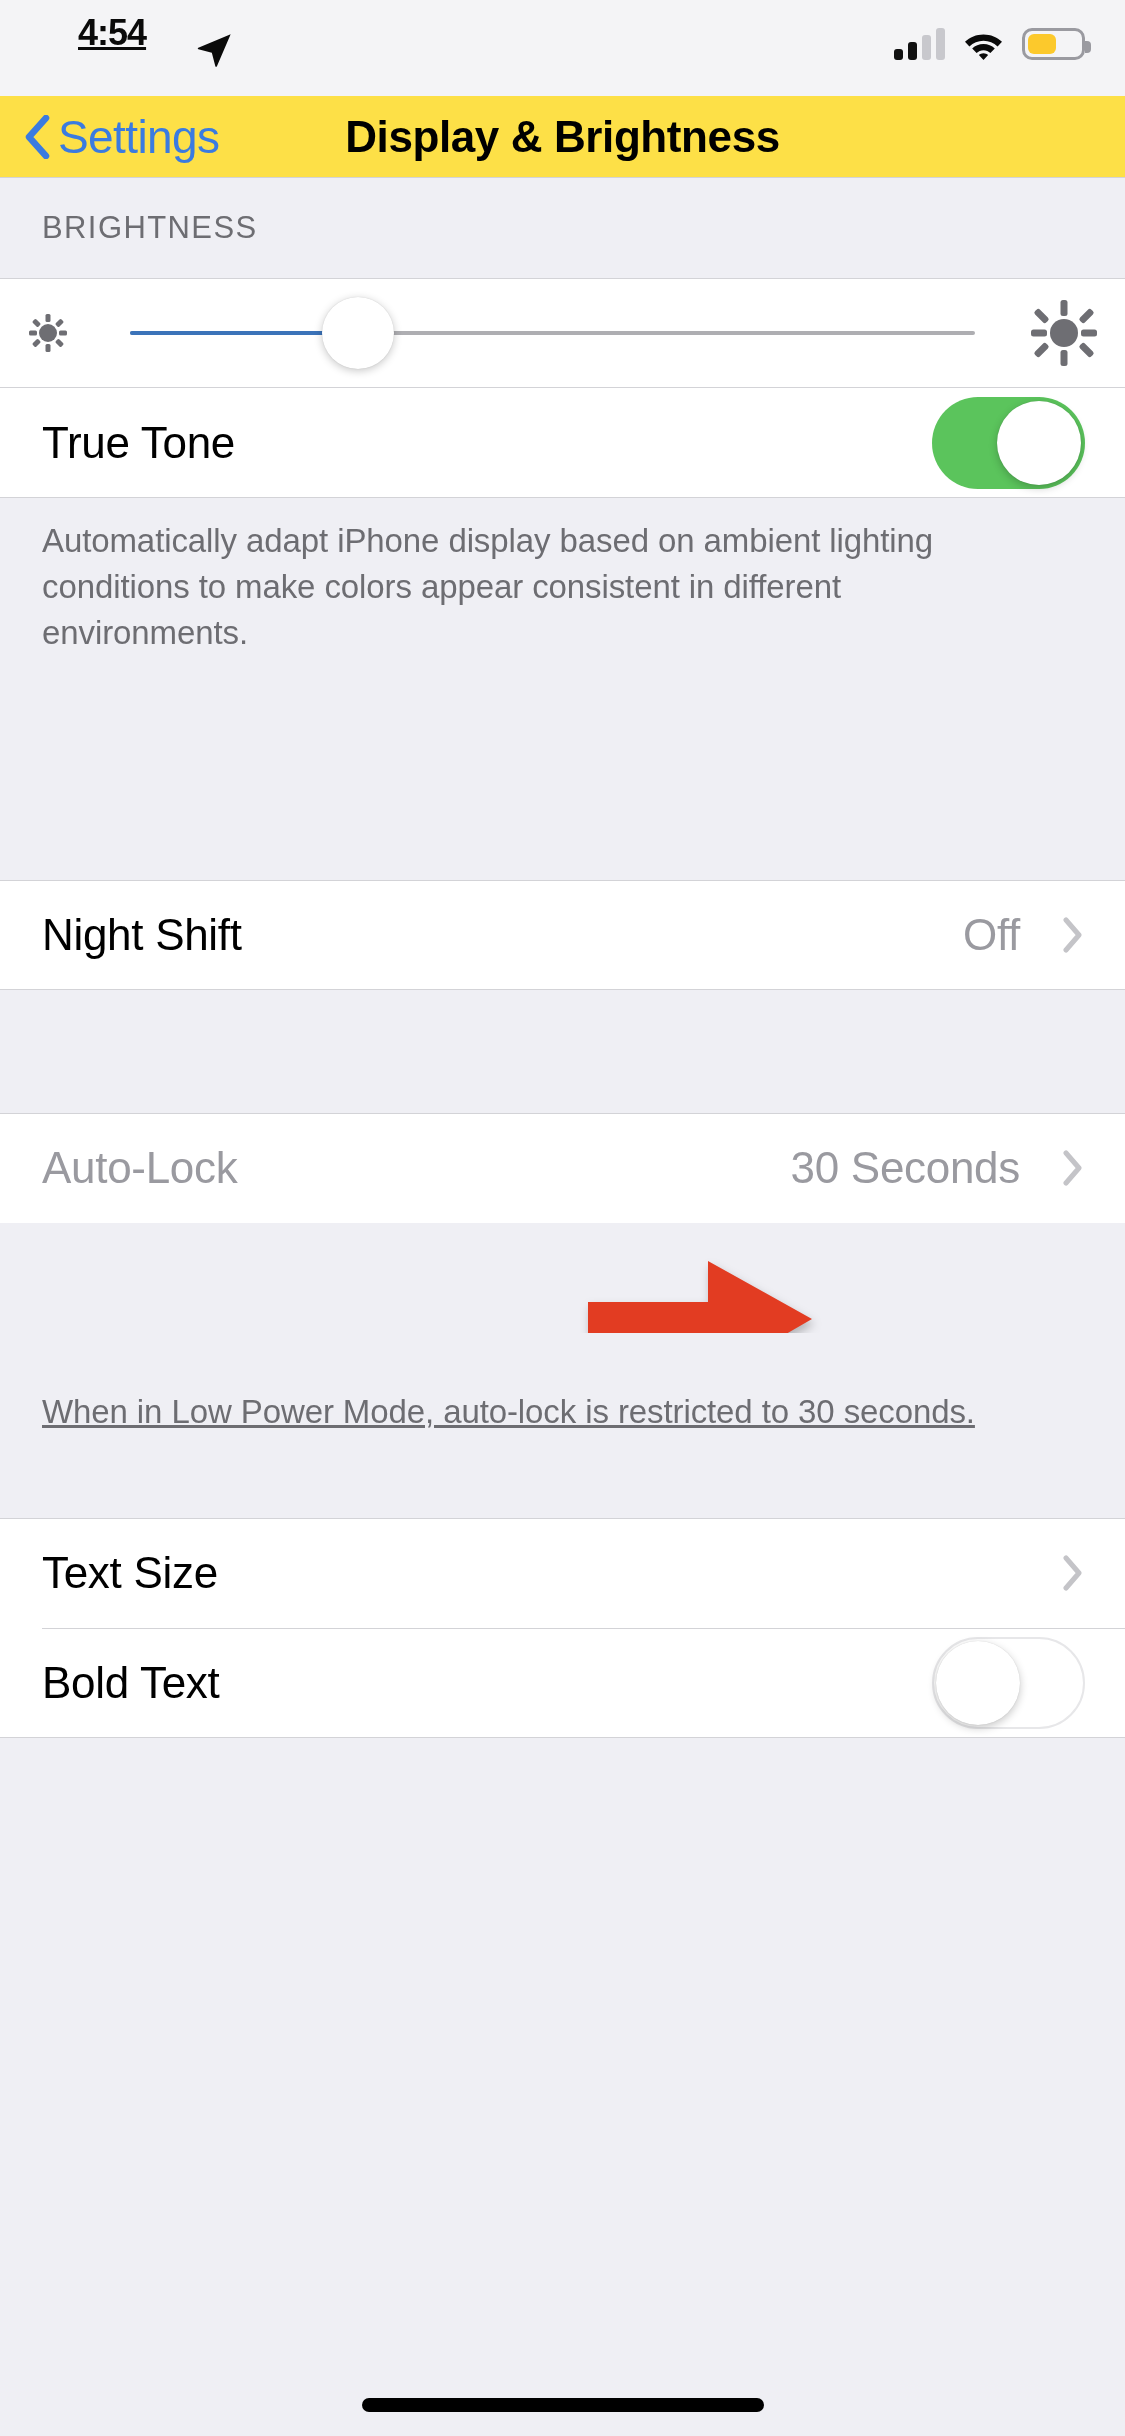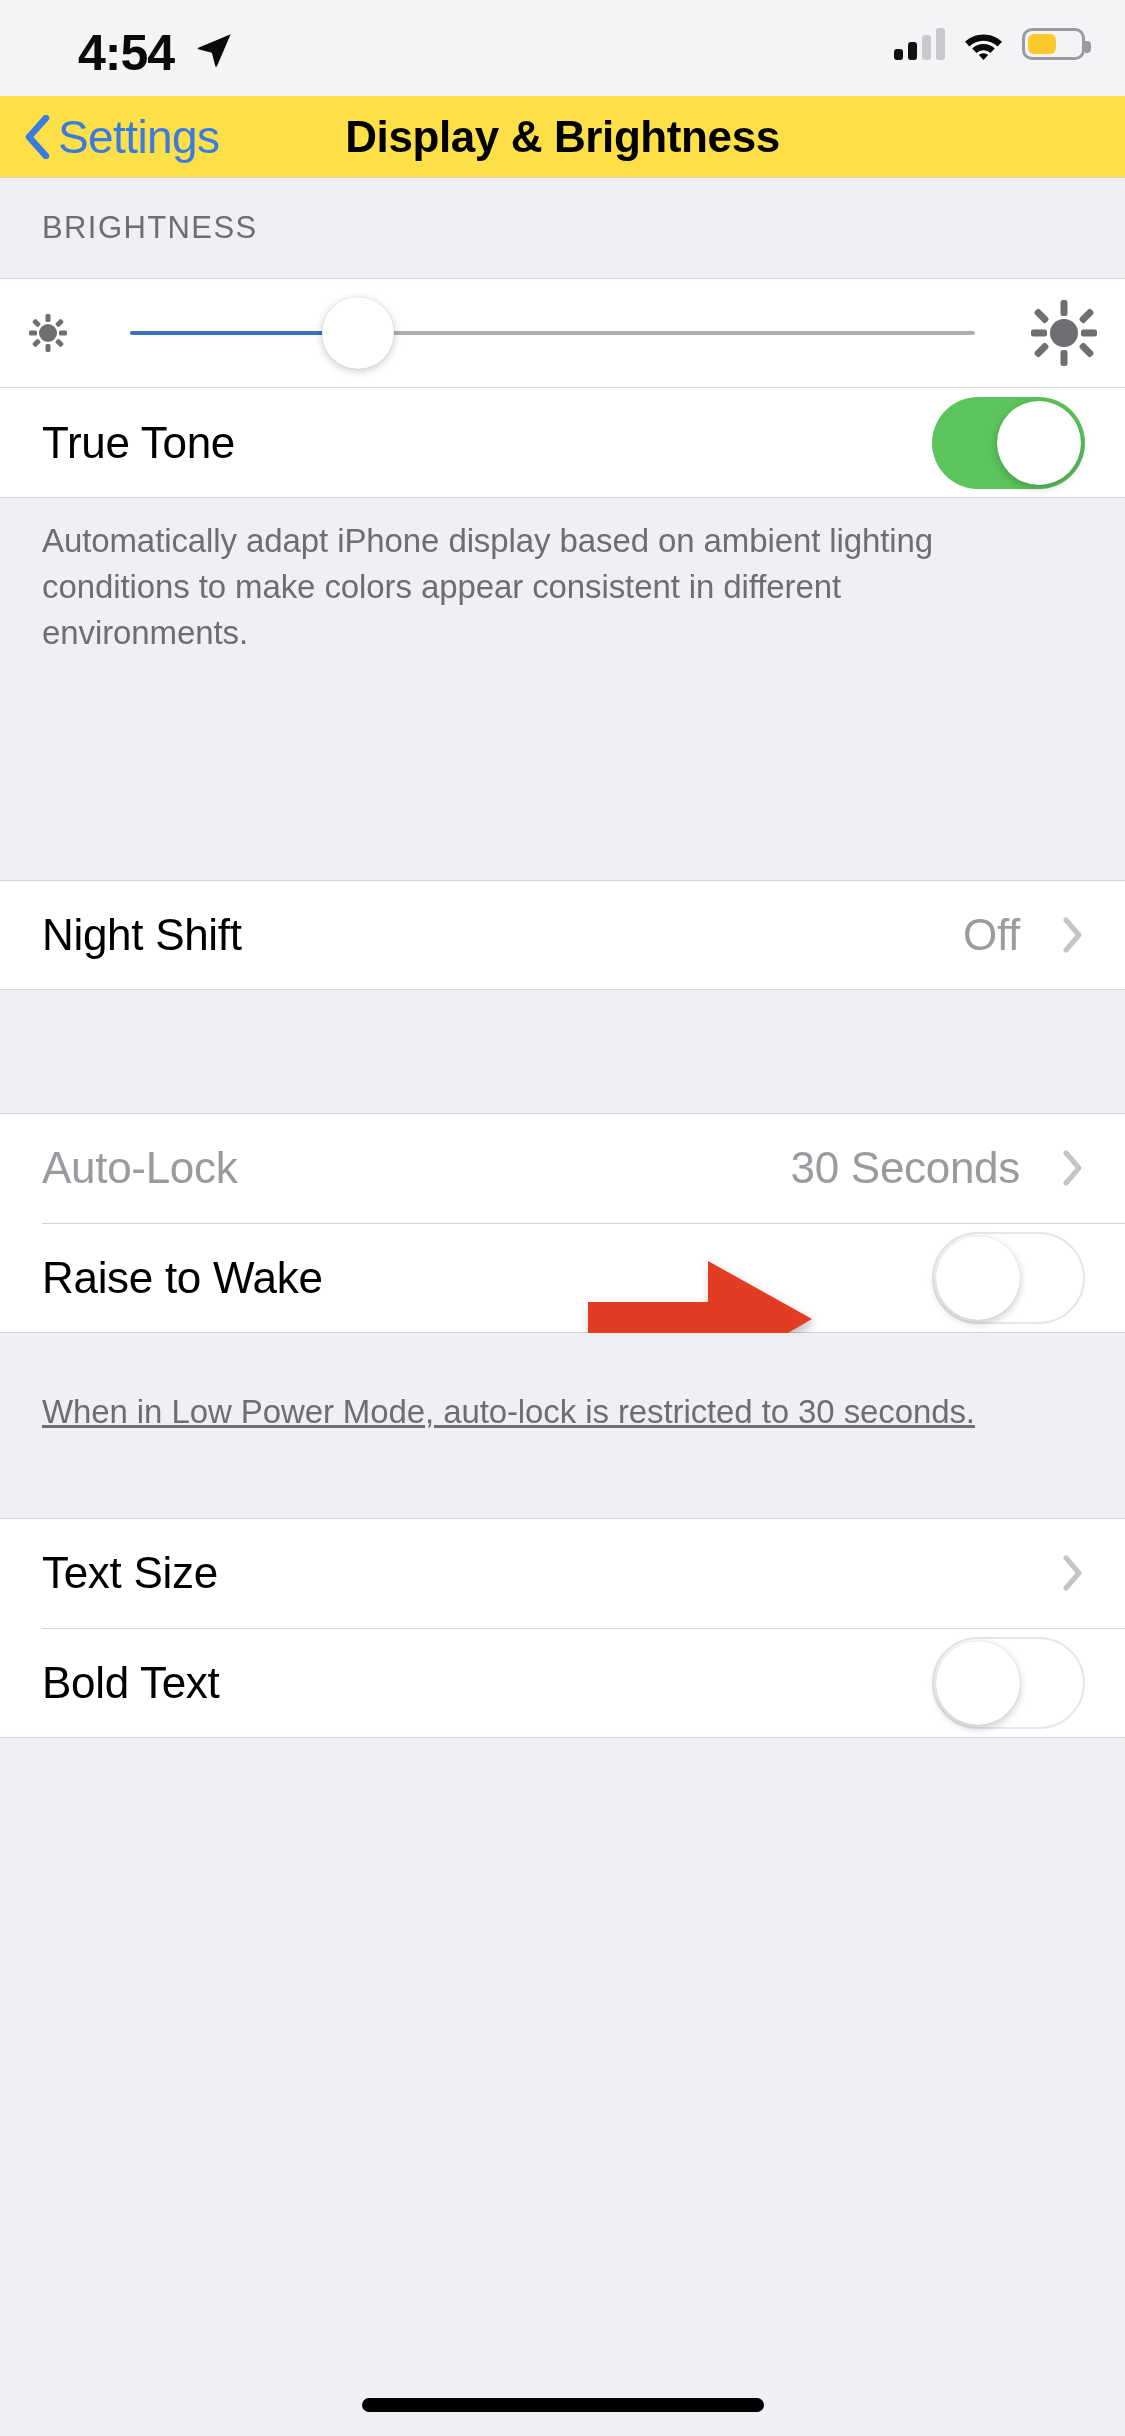--- a/index.html
+++ b/index.html
@@ -8,22 +8,22 @@
     font-family:"Liberation Sans", sans-serif;
     background:#EFEFF4;
     overflow:hidden;
     -webkit-font-smoothing:antialiased;
   }
   #screen { position:relative; width:1125px; height:2436px; background:#EFEFF4; }
 
   
   .statusbar { position:absolute; top:0; left:0; width:1125px; height:96px; background:#F4F4F6; }
   .sb-time {
-    position:absolute; left:78px; top:24px;
-    font-size:50px; font-weight:700; color:#0A0A0A; letter-spacing:-1px;
+    position:absolute; left:78px; top:12px;
+    font-size:36px; font-weight:700; color:#0A0A0A; letter-spacing:-1px;text-decoration:underline;
   }
   .sb-loc { position:absolute; left:194px; top:30px; width:40px; height:40px; }
   .sb-right { position:absolute; right:40px; top:28px; display:flex; align-items:center; gap:17px; }
   .cell { display:flex; align-items:flex-end; gap:5px; height:32px; }
   .cell i { display:block; width:9px; border-radius:3px; background:#C8C8CD; }
   .cell i.on { background:#111; }
   .cell i:nth-child(1){height:11px;}
   .cell i:nth-child(2){height:18px;}
   .cell i:nth-child(3){height:25px;}
   .cell i:nth-child(4){height:32px;}
@@ -198,27 +198,20 @@
   <div class="gap" style="top:990px;height:123px;"></div>
 
   <div class="cell-white hairline-top" style="top:1113px;height:110px;">
     <div class="row-label dim">Auto-Lock</div>
     <div class="row-value" style="right:105px;">30 Seconds</div>
     <svg class="chev-right" style="right:42px;" viewBox="0 0 20 36">
       <path d="M3 3 L16 18 L3 33" fill="none" stroke="#C4C4C8" stroke-width="5" stroke-linecap="round" stroke-linejoin="round"></path>
     </svg>
   </div>
 
-  <div class="cell-white hairline-bot" style="top:1223px;height:110px;">
-    <div class="sep"></div>
-    <div class="row-label">Raise to Wake</div>
-    <div class="toggle off" style="right:40px;">
-      <div class="knob"></div>
-    </div>
-  </div>
 
   <svg class="arrow-annot" style="left:588px;top:1255px;width:228px;height:130px;" viewBox="0 0 228 130">
     <path d="M0 47 L120 47 L120 6 L224 64 L120 124 L120 83 L0 83 Z" fill="#E23C22"></path>
   </svg>
 
   <div class="gap" style="top:1333px;height:185px;">
     <div class="footer-text" style="top:56px;text-decoration:underline;">When in Low Power Mode, auto-lock is restricted to 30 seconds.</div>
   </div>
 
   <div class="cell-white hairline-top" style="top:1518px;height:110px;">

